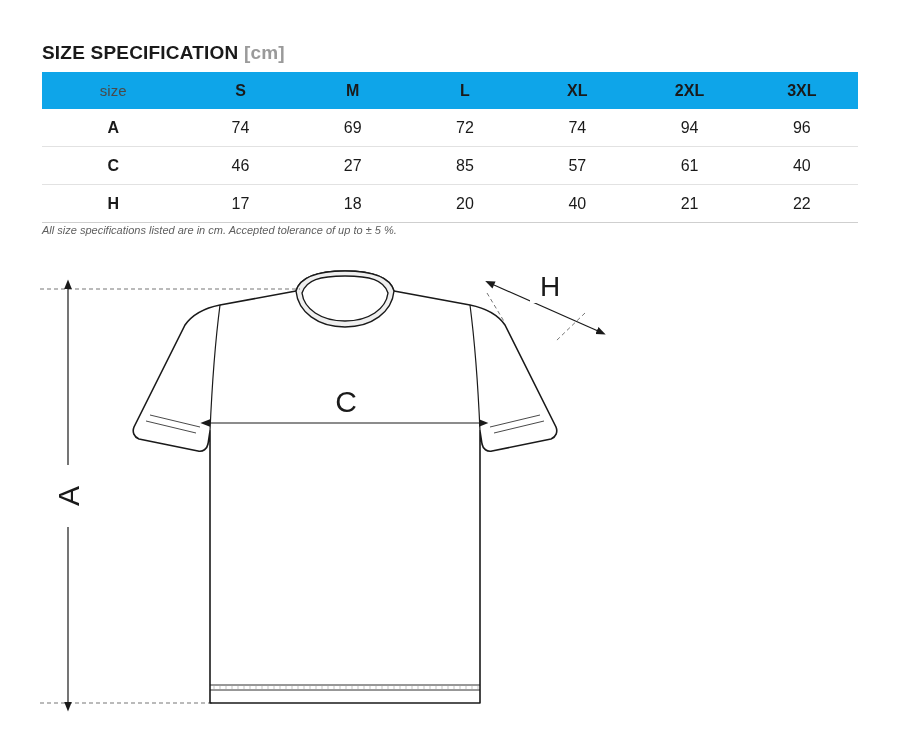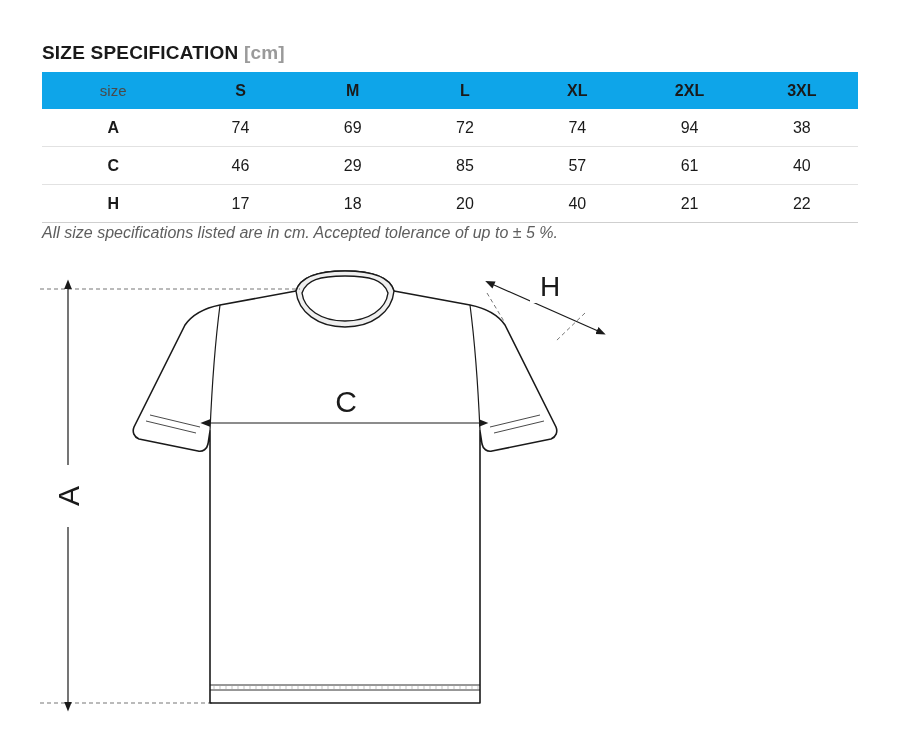--- a/index.html
+++ b/index.html
@@ -77,21 +77,21 @@
     font-weight: bold;
   }
   .col-label { width: 142px; }
   .col-size  { width: 112px; }
 
   
   .note {
     position: absolute;
     left: 42px;
     top: 224px;
-    font-size: 16px;
+    font-size: 11px;
     font-style: italic;
     color: #5e5e5e;
     white-space: nowrap;
   }
 
   
   .drawing {
     position: absolute;
     left: 0;
     top: 255px;
@@ -134,26 +134,26 @@
       </tr>
     </thead>
     <tbody>
       <tr>
         <td class="row-label">A</td>
         <td>74</td>
         <td>69</td>
         <td>72</td>
         <td>74</td>
         <td>94</td>
-        <td>38</td>
+        <td>96</td>
       </tr>
       <tr>
         <td class="row-label">C</td>
         <td>46</td>
-        <td>29</td>
+        <td>27</td>
         <td>85</td>
         <td>57</td>
         <td>61</td>
         <td>40</td>
       </tr>
       <tr>
         <td class="row-label">H</td>
         <td>17</td>
         <td>18</td>
         <td>20</td>

